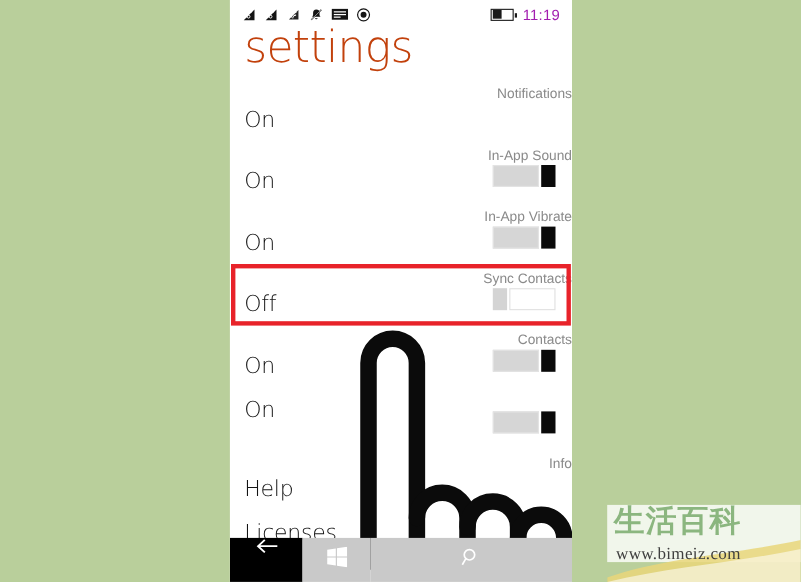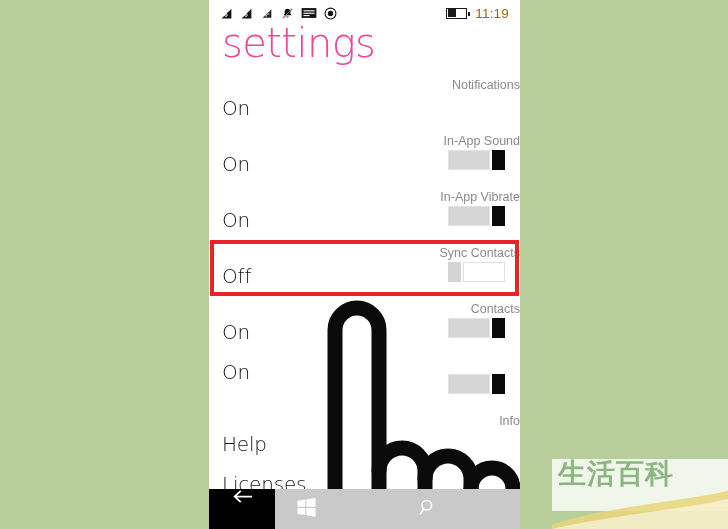--- a/index.html
+++ b/index.html
@@ -70,33 +70,33 @@
     content: "";
     position: absolute;
     right: -4px;
     top: 3px;
     width: 2.6px;
     height: 4px;
     background: #1a1a1a;
   }
   #status-clock {
     font-size: 13.5px;
-    color: #a16207;
+    color: #a21caf;
     letter-spacing: 0.2px;
     font-family: "Liberation Sans", sans-serif;
   }
 
   
   #page-title {
     position: absolute;
     left: 13px;
     top: 23px;
     font-size: 40px;
     font-weight: 300;
-    color: #ec4899;
+    color: #c2410c;
     letter-spacing: -0.6px;
     font-family: "DejaVu Sans", sans-serif;
     line-height: 1;
   }
 
   
   #settings-list {
     position: absolute;
     left: 0;
     top: 72px;
@@ -417,13 +417,14 @@
 
 </div>
 
 <div id="watermark">
   <div id="watermark-band"></div>
   <svg style="position:absolute;left:0;bottom:0;width:176px;height:44px" viewBox="0 0 176 44">
     <path d="M0 40 C50 22 120 18 176 6 L176 44 L0 44 Z" fill="#e9d67a" opacity="0.85"></path>
     <path d="M0 44 C60 30 120 26 176 14 L176 44 Z" fill="#ffffff" opacity="0.55"></path>
   </svg>
   <div id="watermark-chars">生活百科</div>
+  <div id="watermark-url">www.bimeiz.com</div>
 </div>
 
 </body></html>

